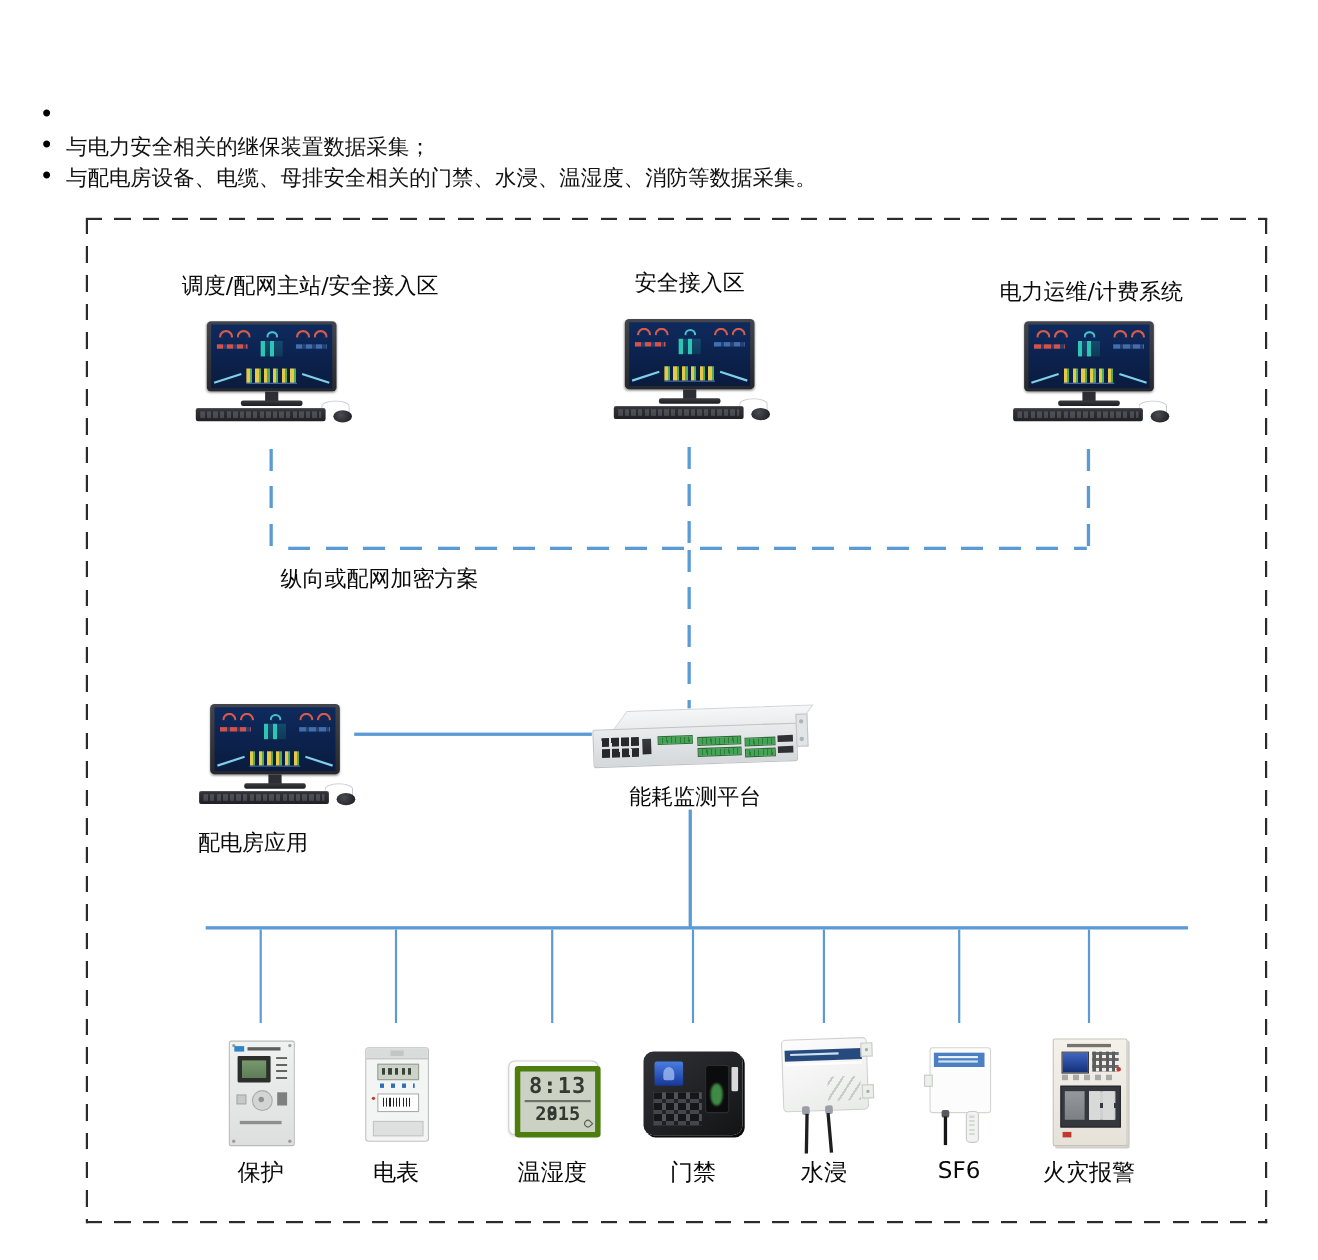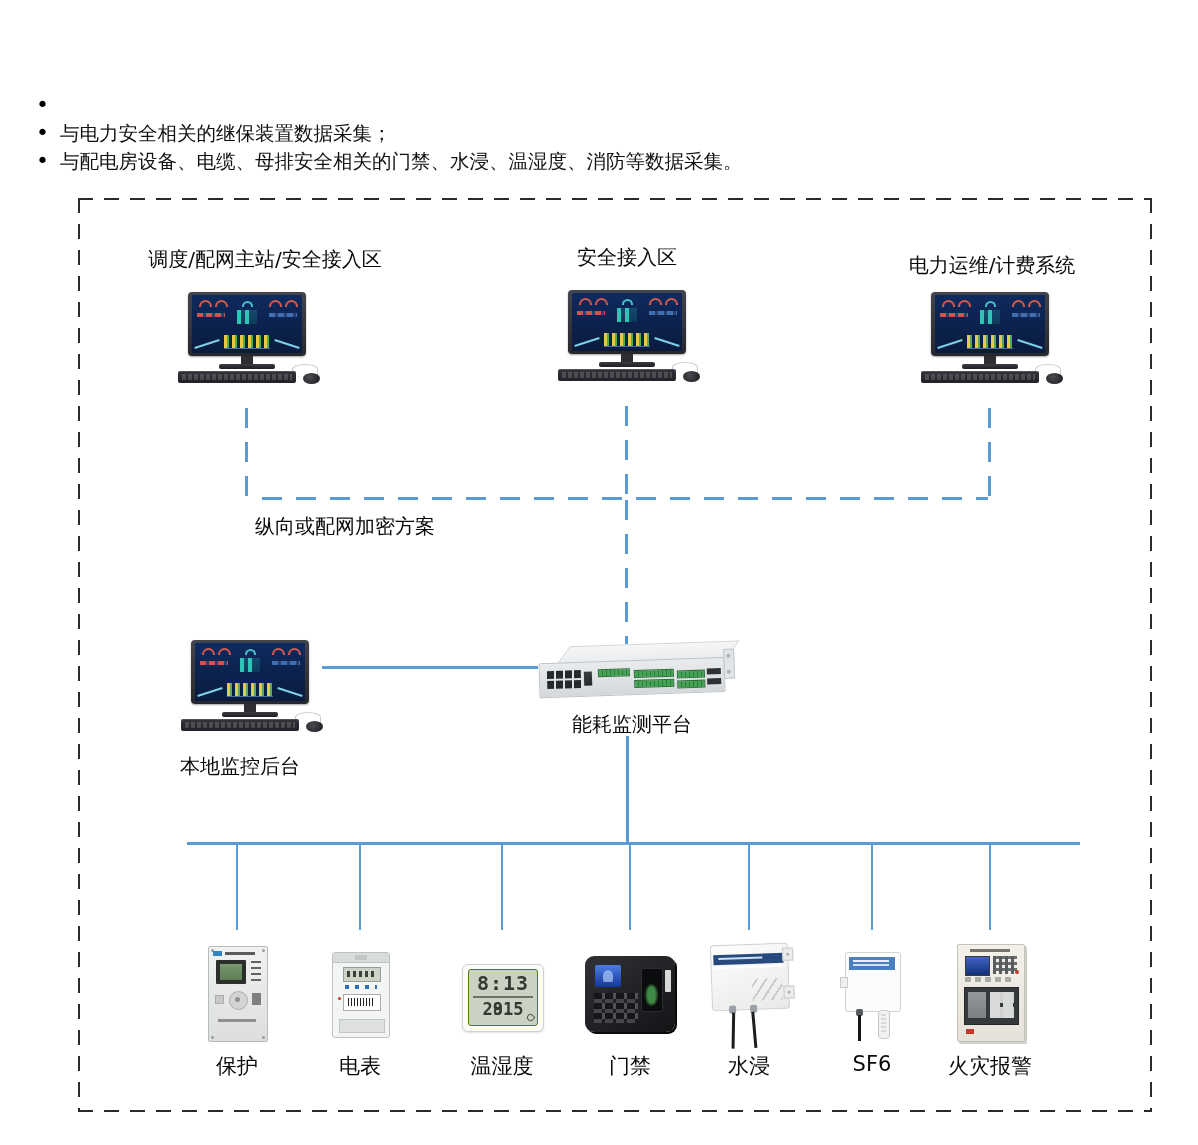--- a/index.html
+++ b/index.html
@@ -116,21 +116,21 @@
     background:repeating-linear-gradient(90deg,#2d6fb8 0 4px,transparent 4px 10px);}
   .mt-code{left:10px;top:41px;width:36px;height:15px;background:#fff;border:1px solid #aaaeab;}
   .mt-code::after{content:"";position:absolute;left:4px;top:3px;width:27px;height:8px;
     background:repeating-linear-gradient(90deg,#222 0 1px,transparent 1px 3px);}
   .mt-red{left:5px;top:44px;width:3px;height:3px;border-radius:50%;background:#c0392b;}
   .mt-foot{left:6px;top:66px;width:44px;height:12px;background:#dde0de;border:1px solid #c3c7c4;}
 
   
   .dev-thermo{width:80px;height:66px;background:#fcfcfb;border:1px solid #cfd1ce;border-radius:6px;
     box-shadow:0 1px 2px rgba(0,0,0,.12);}
-  .th-lcd{left:5px;top:4px;width:68px;height:55px;background:#ccd2c3;border:1px solid #4d7c0f;border-radius:3px;
+  .th-lcd{left:5px;top:4px;width:68px;height:55px;background:#ccd2c3;border:5px solid #4d7c0f;border-radius:3px;
     font-family:"DejaVu Sans Mono","Liberation Mono",monospace;color:#343a32;text-align:center;}
   .th-time{left:0;top:1px;width:100%;font-size:20px;font-weight:bold;letter-spacing:1px;}
   .th-div{left:4px;top:26px;width:60px;height:2px;background:#6d7368;}
   .th-bottom{left:0;top:29px;width:100%;display:flex;justify-content:center;gap:7px;
     font-size:17px;font-weight:bold;}
   .th-hicon{right:3px;bottom:4px;width:5px;height:5px;border:1px solid #565c52;border-radius:50% 0 50% 50%;transform:rotate(45deg);}
 
   
   .dev-access{width:90px;height:76px;background:linear-gradient(145deg,#303135,#131416);border-radius:9px;
     box-shadow:2px 2px 0 #0b0b0c;}
@@ -211,21 +211,21 @@
       <span class="dot">•</span>
       <span>与配电房设备、电缆、母排安全相关的门禁、水浸、温湿度、消防等数据采集。</span>
     </div>
   </div>
 
   <div class="abs df df-h" style="left:78px;top:198px;width:1074px;"></div>
   <div class="abs df df-h" style="left:78px;top:1110px;width:1074px;"></div>
   <div class="abs df df-v" style="left:78px;top:198px;height:914px;"></div>
   <div class="abs df df-v" style="left:1150px;top:198px;height:914px;"></div>
 
-  <div class="abs lbl lbl-c" style="left:265px;top:246px;">调度/配网主站/安全接入区</div>
+  <div class="abs lbl lbl-c" style="left:282px;top:246px;">调度/配网主站/安全接入区</div>
   <div class="abs lbl lbl-c" style="left:627px;top:244px;">安全接入区</div>
   <div class="abs lbl lbl-c" style="left:992px;top:252px;">电力运维/计费系统</div>
 
   <div class="abs pc" style="left:172px;top:292px;">
     <div class="pc-screen">
         <div class="pc-display">
       <i class="gau g1"></i>
           <i class="gau g2"></i>
           <i class="gau g3"></i>
           <i class="gau g4"></i>
@@ -314,21 +314,21 @@
           <i class="pline-l"></i>
           <i class="pline-r"></i>
     </div>
       </div>
     <div class="pc-neck"></div>
       <div class="pc-base"></div>
       <div class="pc-cable"></div>
     <div class="pc-kb"></div>
     <div class="pc-mouse"></div>
   </div>
-  <div class="abs lbl" style="left:180px;top:753px;">本地监控后台</div>
+  <div class="abs lbl" style="left:180px;top:753px;">配电房应用</div>
 
   <div class="abs hline" style="left:322px;top:666px;width:216px;"></div>
 
   <div class="abs rack" style="left:534px;top:642px;">
     <div class="rack-top"></div>
     <div class="rack-front">
       <div class="eth"></div>
       <div class="usb"></div>
       <div class="tb tb1"></div>
         <div class="tb tb2"></div>

